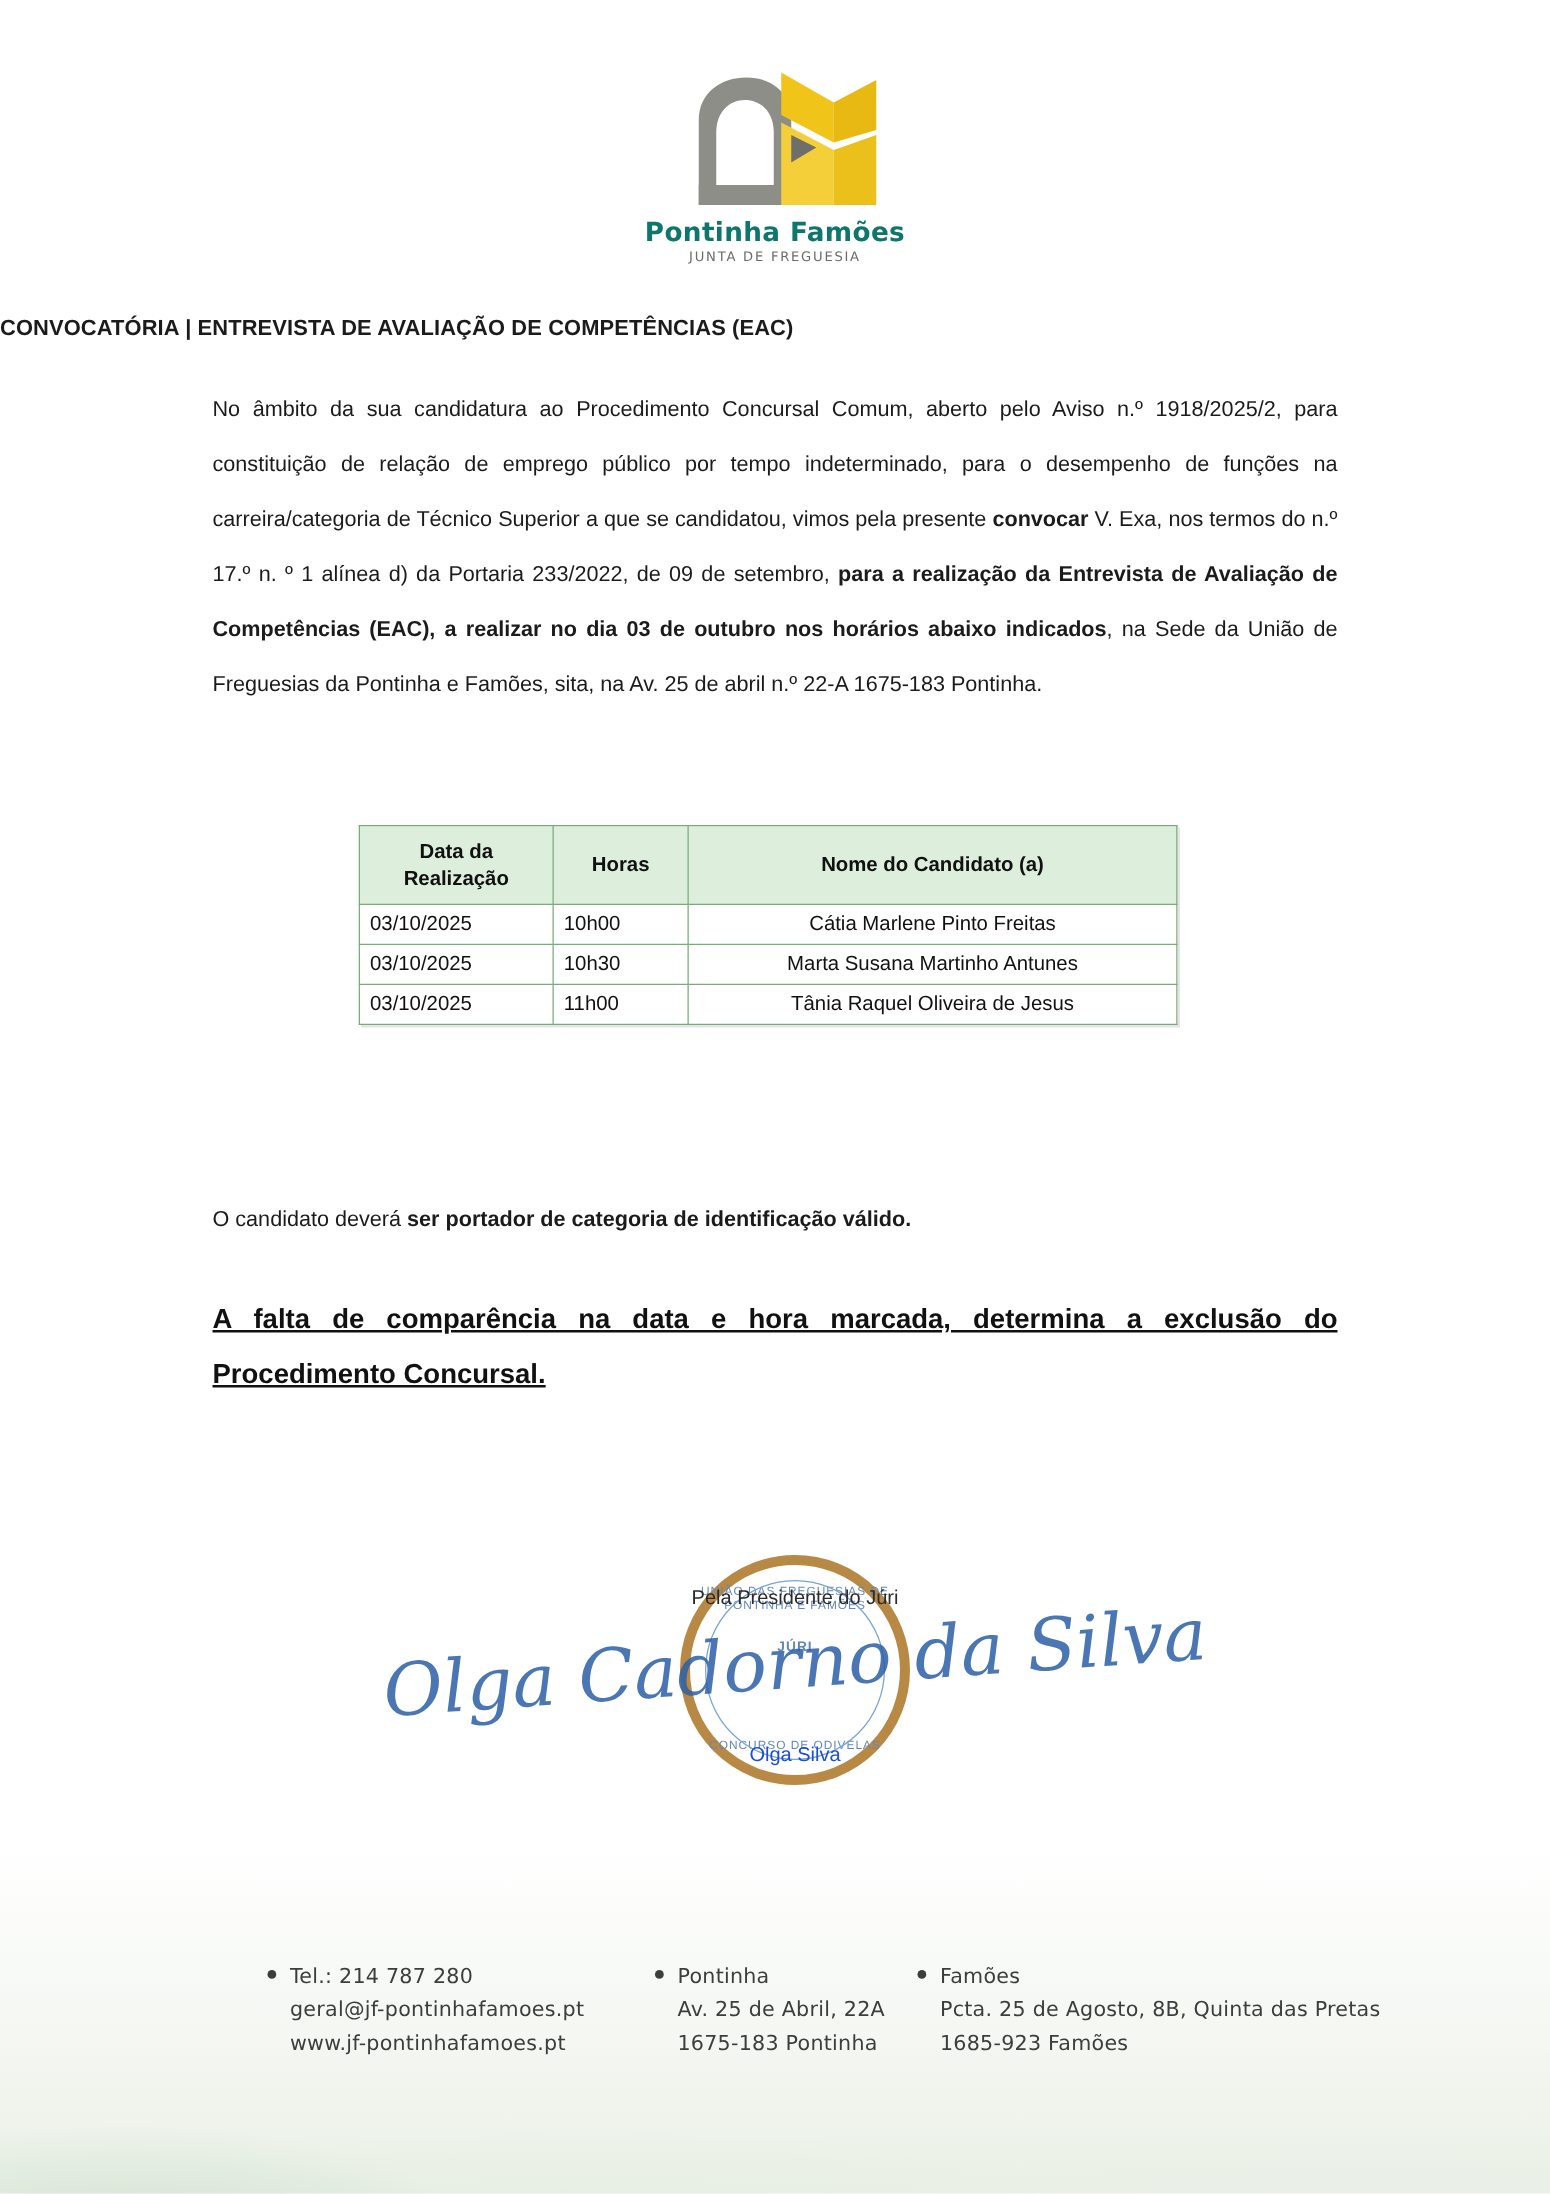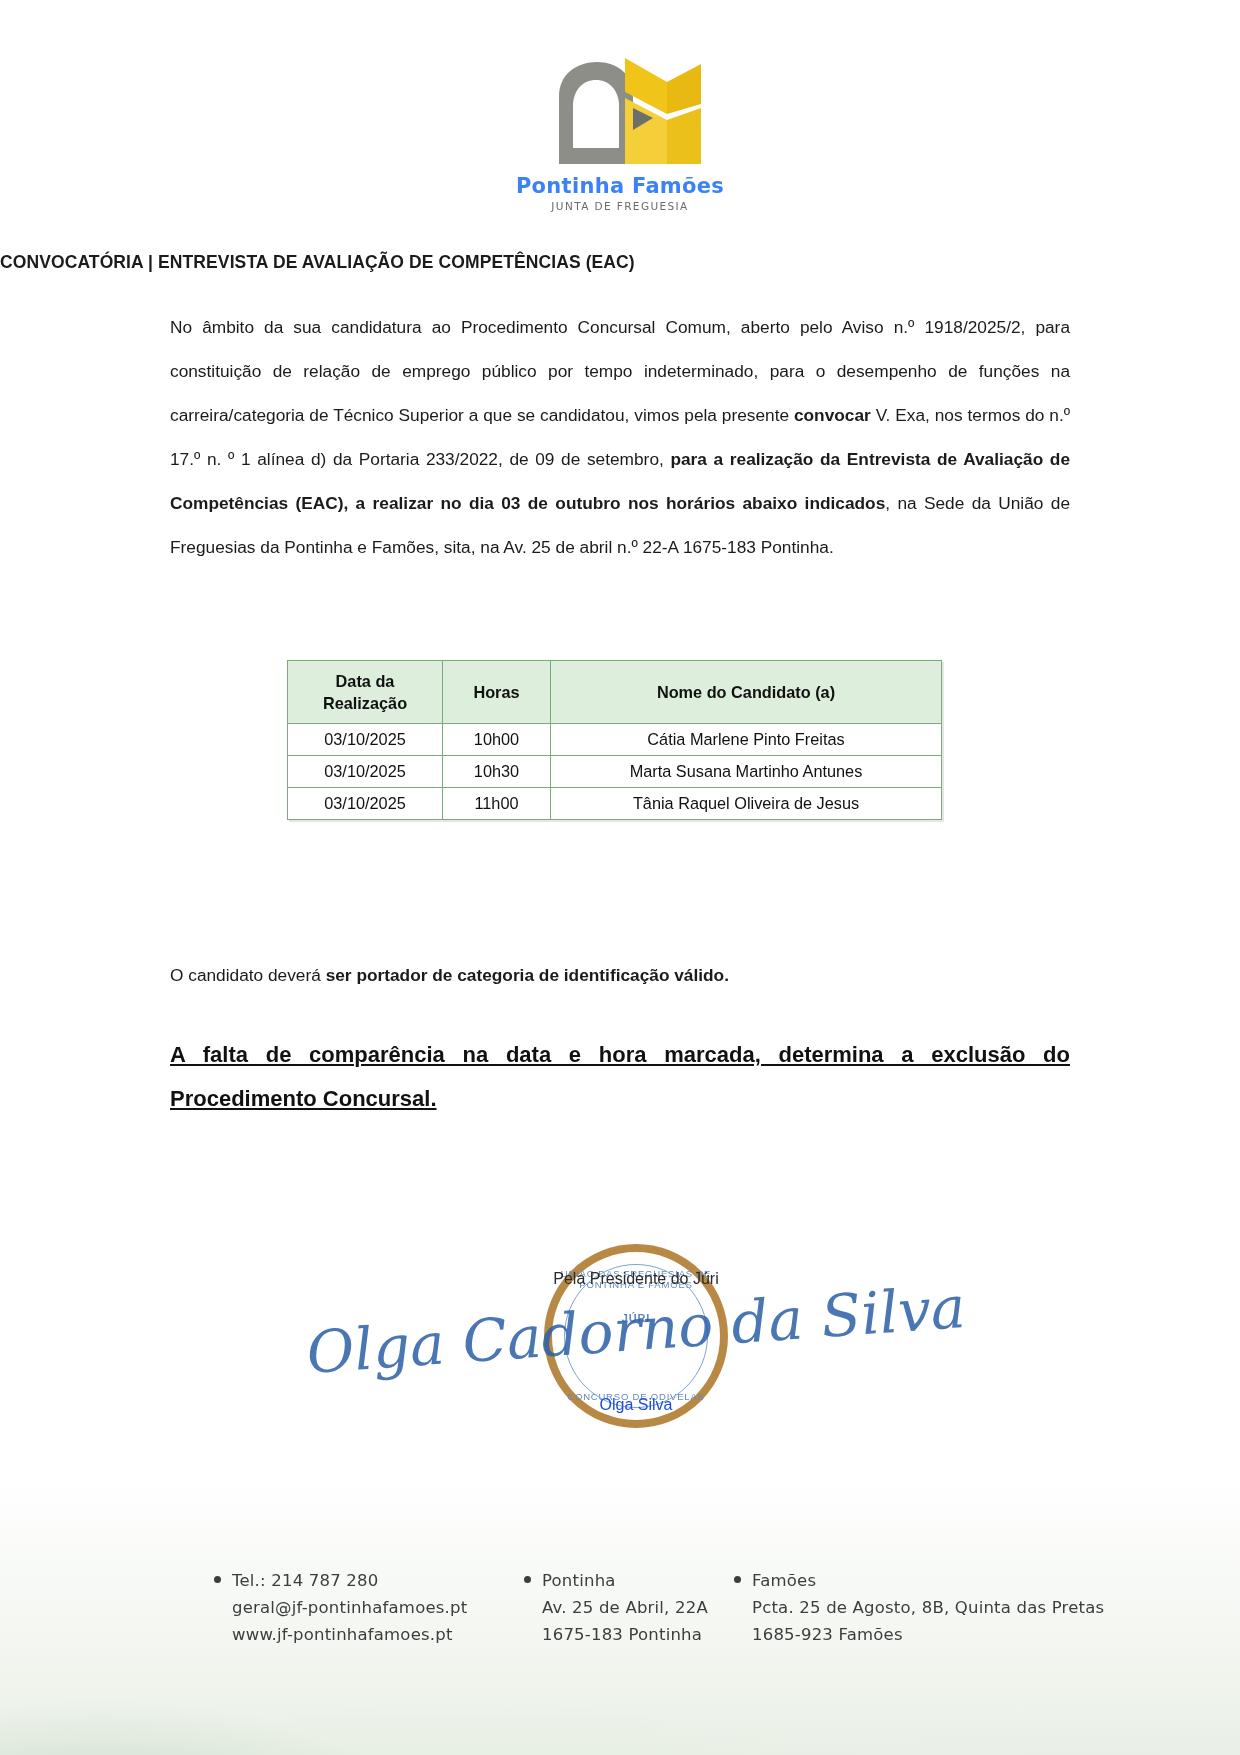--- a/index.html
+++ b/index.html
@@ -27,21 +27,21 @@
   .logo-mark {
     width: 190px;
     height: 118px;
     margin: 0 auto;
     position: relative;
   }
   .logo-name {
     font-family: "DejaVu Sans", sans-serif;
     font-size: 21px;
     font-weight: bold;
-    color: #3b82f6;
+    color: #0f766e;
     letter-spacing: .3px;
     margin-top: 4px;
   }
   .logo-sub {
     font-family: "DejaVu Sans", sans-serif;
     font-size: 10.5px;
     letter-spacing: 1.4px;
     color: #6b6b68;
     margin-top: 2px;
   }
@@ -97,21 +97,21 @@
     font-weight: bold;
     text-align: center;
     padding: 9px 6px;
     line-height: 22px;
     background: #ddeedd;
   }
   table.sched tbody td {
     padding: 6px 8px;
     background: #ffffff;
   }
-  td.c-date, td.c-time { text-align: center; }
+  td.c-date, td.c-time { text-align: left; }
   td.c-name { text-align: center; padding-left: 14px; }
   col.w-date { width: 155px; }
   col.w-time { width: 108px; }
 
   
   .note1 {
     position: absolute;
     top: 955px;
     left: 170px;
     width: 900px;

